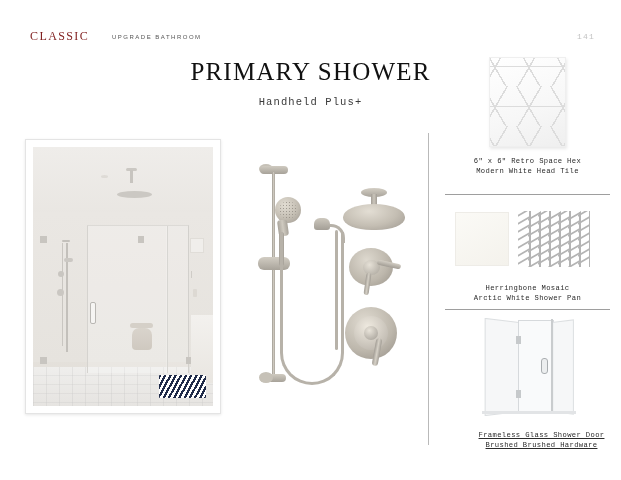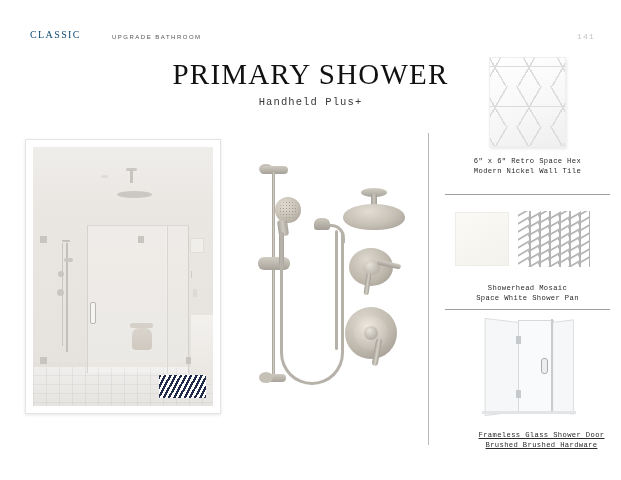--- a/index.html
+++ b/index.html
@@ -15,23 +15,23 @@
     overflow: hidden;
     font-family: "Liberation Sans", sans-serif;
   }
 
   
   .brand {
     position: absolute;
     left: 30px;
     top: 29px;
     font-family: "Liberation Serif", serif;
-    font-size: 10px;
+    font-size: 12px;
     letter-spacing: 1.4px;
-    color: #0c4a6e;
+    color: #7f1d1d;
     white-space: nowrap;
   }
   .header-sub {
     position: absolute;
     left: 112px;
     top: 34px;
     font-family: "Liberation Sans", sans-serif;
     font-size: 6px;
     letter-spacing: 1.5px;
     color: #555555;
@@ -49,21 +49,21 @@
   }
 
   
   .title {
     position: absolute;
     left: 0;
     top: 58px;
     width: 621px;
     text-align: center;
     font-family: "Liberation Serif", serif;
-    font-size: 29px;
+    font-size: 25px;
     letter-spacing: 1.2px;
     color: #111111;
   }
   .subtitle {
     position: absolute;
     left: 0;
     top: 96px;
     width: 621px;
     text-align: center;
     font-family: "Liberation Mono", monospace;
@@ -472,21 +472,21 @@
     <div class="vt2-esc"></div>
     <div class="vt2-ring"></div>
     <div class="vt2-hub"></div>
     <div class="vt2-lever"></div>
   </div>
 
 
   <div class="hex-tile"></div>
   <div class="cap-1 caption">
     <div>6" x 6" Retro Space Hex</div>
-    <div>Modern Nickel Wall Tile</div>
+    <div>Modern White Head Tile</div>
   </div>
   <div class="r-divider r-div-1"></div>
 
   <div class="paint-swatch"></div>
   <div class="herringbone">
       <div class="hb-chev" style="left: 0px; top: 0px;"></div>
       <div class="hb-chev" style="left: 10px; top: 4px;"></div>
       <div class="hb-chev" style="left: 20px; top: 0px;"></div>
       <div class="hb-chev" style="left: 30px; top: 4px;"></div>
       <div class="hb-chev" style="left: 40px; top: 0px;"></div>
@@ -529,22 +529,22 @@
       <div class="hb-chev" style="left: 60px; top: 40px;"></div>
       <div class="hb-chev" style="left: 0px; top: 48px;"></div>
       <div class="hb-chev" style="left: 10px; top: 52px;"></div>
       <div class="hb-chev" style="left: 20px; top: 48px;"></div>
       <div class="hb-chev" style="left: 30px; top: 52px;"></div>
       <div class="hb-chev" style="left: 40px; top: 48px;"></div>
       <div class="hb-chev" style="left: 50px; top: 52px;"></div>
       <div class="hb-chev" style="left: 60px; top: 48px;"></div>
     </div>
   <div class="cap-2 caption">
-    <div>Showerhead Mosaic</div>
-    <div>Space White Shower Pan</div>
+    <div>Herringbone Mosaic</div>
+    <div>Arctic White Shower Pan</div>
   </div>
   <div class="r-divider r-div-2"></div>
 
   <div class="door-img">
     <div class="door-panelL"></div>
     <div class="door-panelC"></div>
     <div class="door-panelR"></div>
     <div class="door-mullion"></div>
     <div class="door-hinge-a"></div>
     <div class="door-hinge-b"></div>

